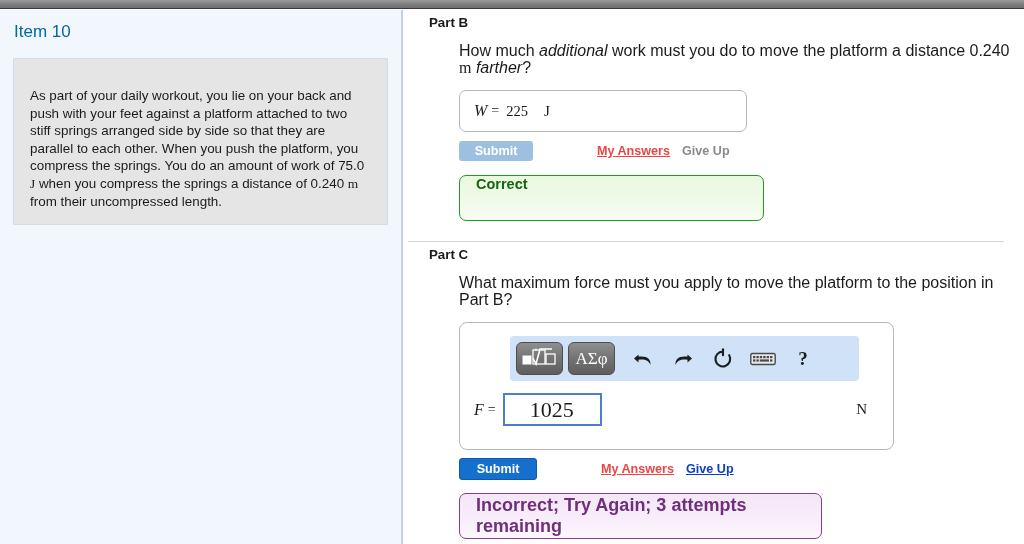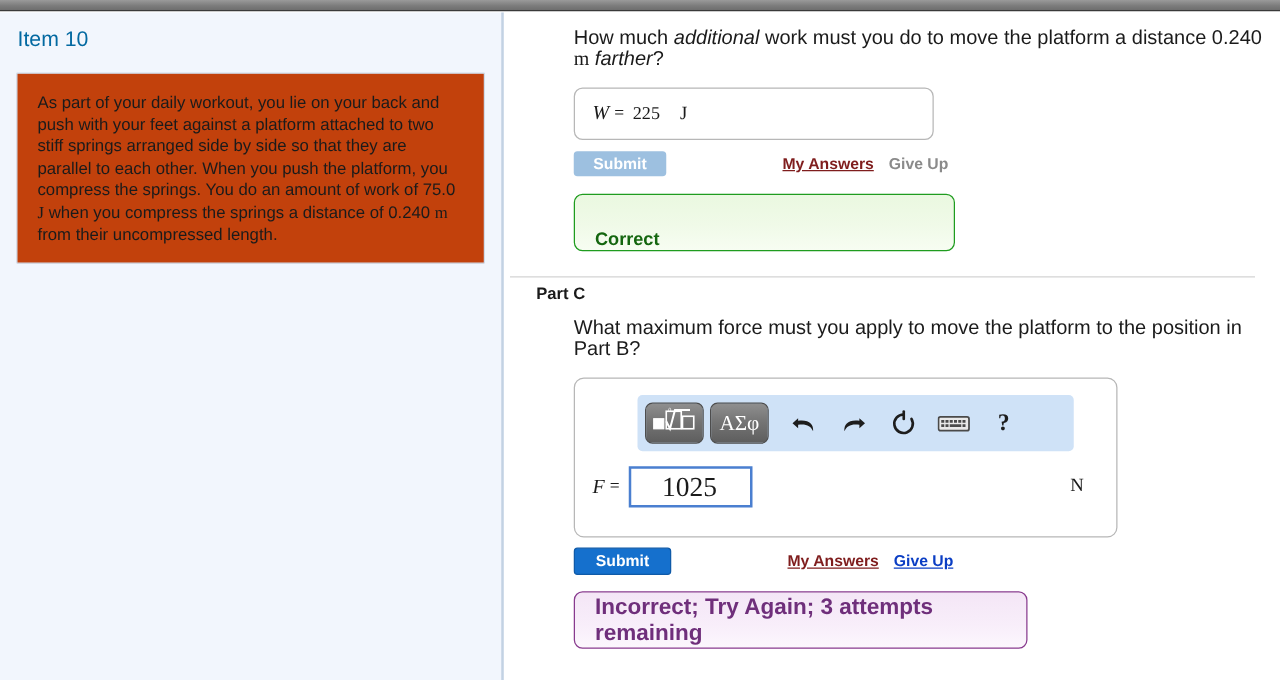--- a/index.html
+++ b/index.html
@@ -40,23 +40,23 @@
   }
   #item-title {
     font-size: 17px;
     color: #0369a1;
     margin: 12px 0 0 14px;
     font-weight: normal;
   }
   #item-box {
     margin: 16px 13px 0 13px;
     border: 1px solid #cfdcea;
-    background: #c2410c;
+    background: #e5e5e5;
     border-radius: 1px;
-    padding: 14px 16px 14px 16px;
+    padding: 28px 16px 14px 16px;
   }
   #item-text {
     font-size: 13.4px;
     line-height: 17.6px;
     color: #1b1b1b;
   }
   .unit-rm { font-family: "Liberation Serif", serif; font-size: 13.4px; }
 
   
   #right-panel {
@@ -157,22 +157,22 @@
     border: 1px solid #0f5aa8;
     box-sizing: border-box;
     height: 22px;
     line-height: 20px;
     width: 78px;
   }
   .link-my-answers {
     font-size: 12.6px;
     font-weight: bold;
     text-decoration: underline;
-    color: #7f1d1d;
-    margin-left: 93px;
+    color: #ef4444;
+    margin-left: 64px;
     cursor: pointer;
   }
   .link-give-up {
     font-size: 12.6px;
     font-weight: bold;
     margin-left: 12px;
   }
   .link-give-up.disabled {
     color: #8a8a8a;
     cursor: default;
@@ -186,21 +186,21 @@
   
   .feedback-correct {
     margin: 14px 0 0 30px;
     width: 305px;
     height: 46px;
     border: 1px solid #1f9c1f;
     border-radius: 7px;
     background: linear-gradient(to bottom, #eaf8e0 0%, #f0fae8 55%, #f7fdf2 100%);
     box-sizing: border-box;
     display: flex;
-    align-items: flex-end;
+    align-items: flex-start;
     padding-left: 16px;
   }
   .feedback-correct span {
     font-size: 14.5px;
     font-weight: bold;
     color: #14660f;
   }
   .feedback-incorrect {
     margin: 14px 0 0 30px;
     width: 363px;
@@ -313,20 +313,21 @@
   <div id="left-panel">
     <div id="item-title">Item 10</div>
     <div id="item-box">
       <div id="item-text"><span>As part of your daily workout, you lie on your back and push with your feet against a platform attached to two stiff springs arranged side by side so that they are parallel to each other. When you push the platform, you compress the springs. You do an amount of work of 75.0 </span><span class="unit-rm">J</span><span> when you compress the springs a distance of 0.240 </span><span class="unit-rm">m</span><span> from their uncompressed length.</span></div>
     </div>
   </div>
 
   <div id="right-panel">
 
     <div class="part-wrap">
+      <div class="part-heading">Part B</div>
 
       <div class="question"><span>How much </span><i>additional</i><span> work must you do to move the platform a distance 0.240 </span><span class="serif">m</span><i> farther</i><span>?</span></div>
 
       <div class="answer-box-simple">
         <span class="var-label">W</span>
         <span class="eq-sign">=</span>
         <span class="answer-value-static">225</span>
         <span class="unit-label">J</span>
       </div>
 

